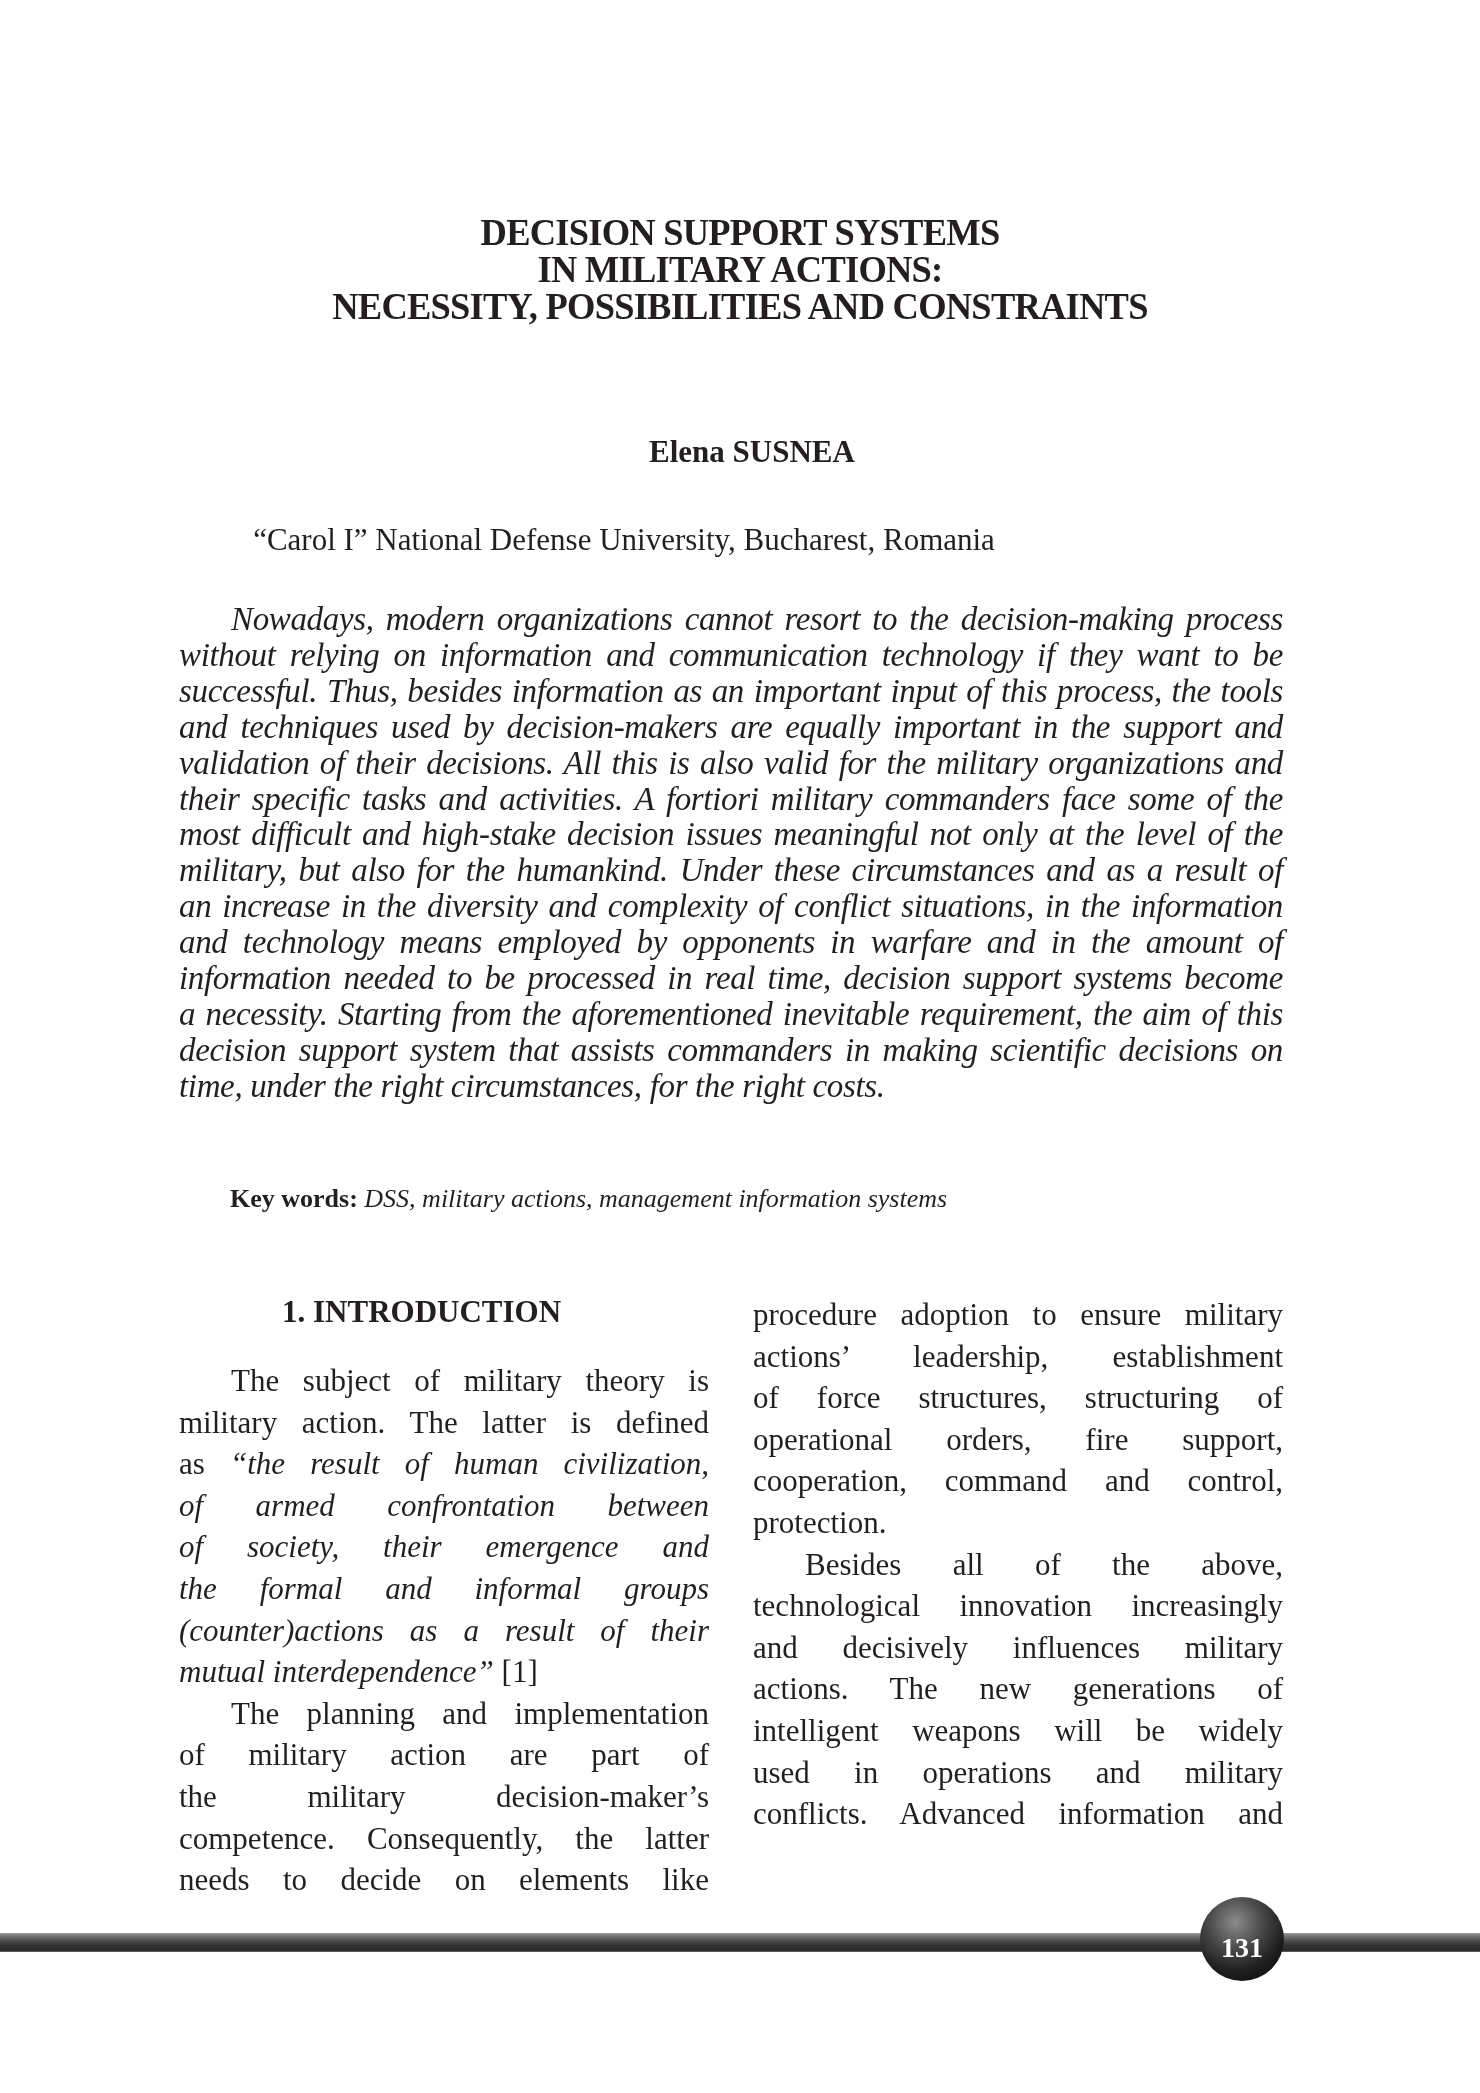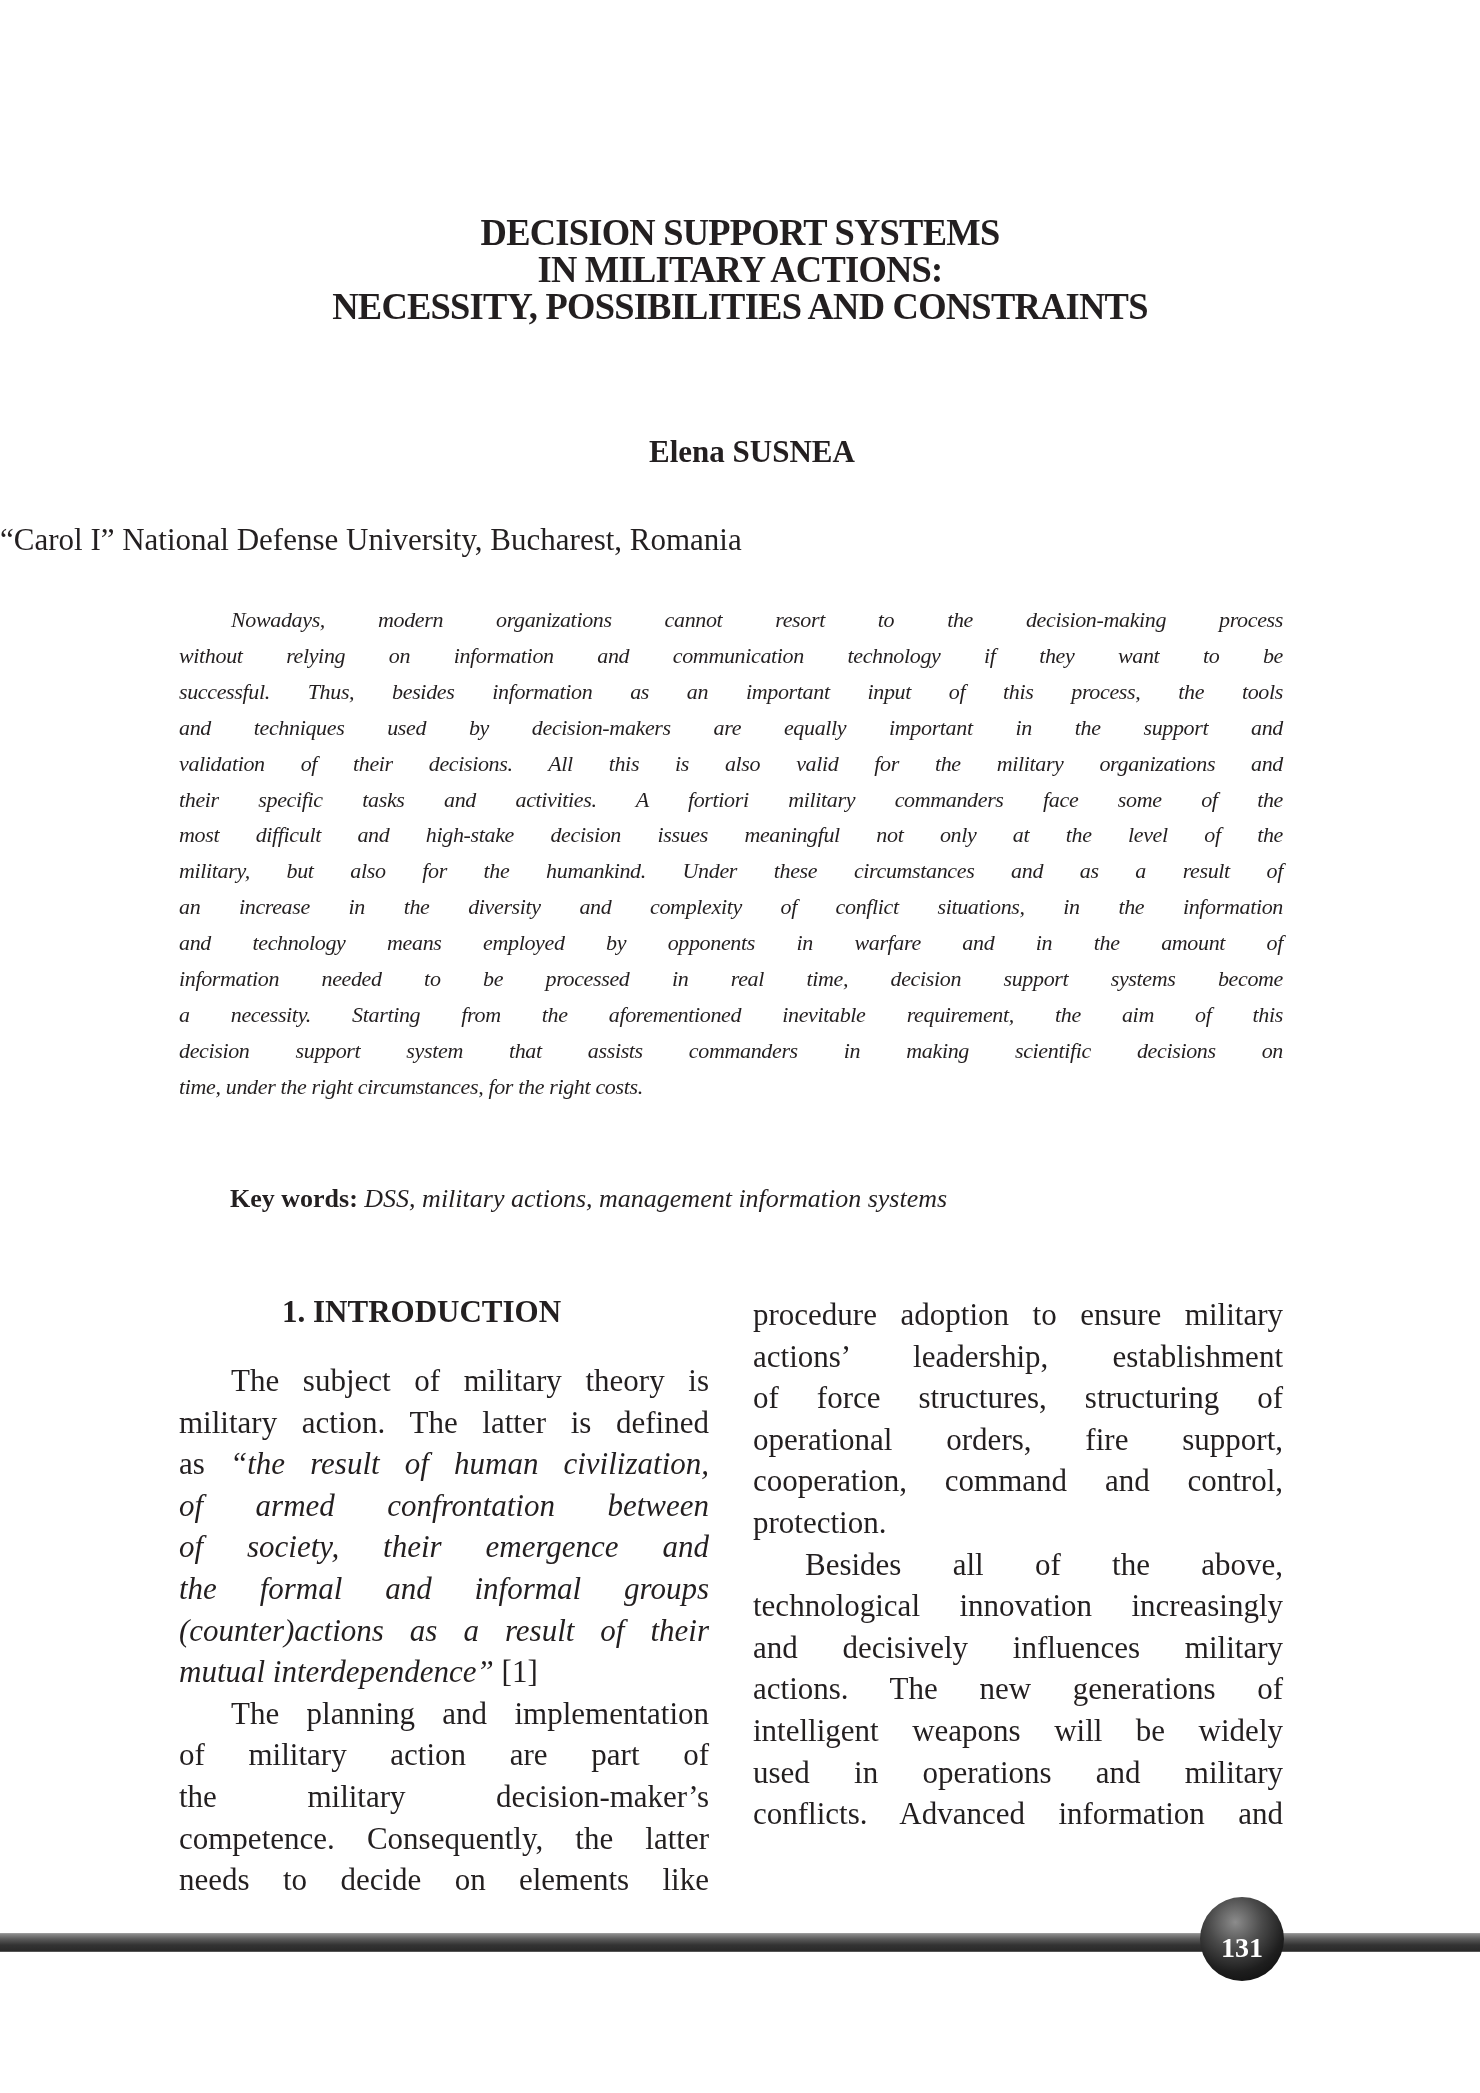--- a/index.html
+++ b/index.html
@@ -12,26 +12,26 @@
     letter-spacing: -0.8px; transform: scaleX(0.96);
   }
   .title div { white-space: nowrap; }
 
   .author {
     position: absolute; left: 12px; width: 1480px; top: 434px;
     text-align: center; font-weight: bold; font-size: 31px; line-height: 36px;
   }
   .affil {
     position: absolute; left: 0; width: 1248px; top: 522px;
-    font-size: 31px; line-height: 36px;
+    text-align: center; font-size: 31px; line-height: 36px;
   }
 
   .abstract {
     position: absolute; left: 179px; width: 1104px; top: 602px;
-    font-style: italic; font-size: 22px; line-height: 35.9px;
+    font-style: italic; font-size: 33px; line-height: 35.9px;
     text-align: justify; letter-spacing: -0.35px;
   }
   .abstract .line { display: block; white-space: nowrap; text-align-last: justify; text-align: justify; }
   .abstract .line.indent { padding-left: 52px; }
   .abstract .line.last { text-align-last: left; }
 
   .keywords {
     position: absolute; left: 230px; top: 1181px;
     font-size: 26px; line-height: 36px; white-space: nowrap;
   }

